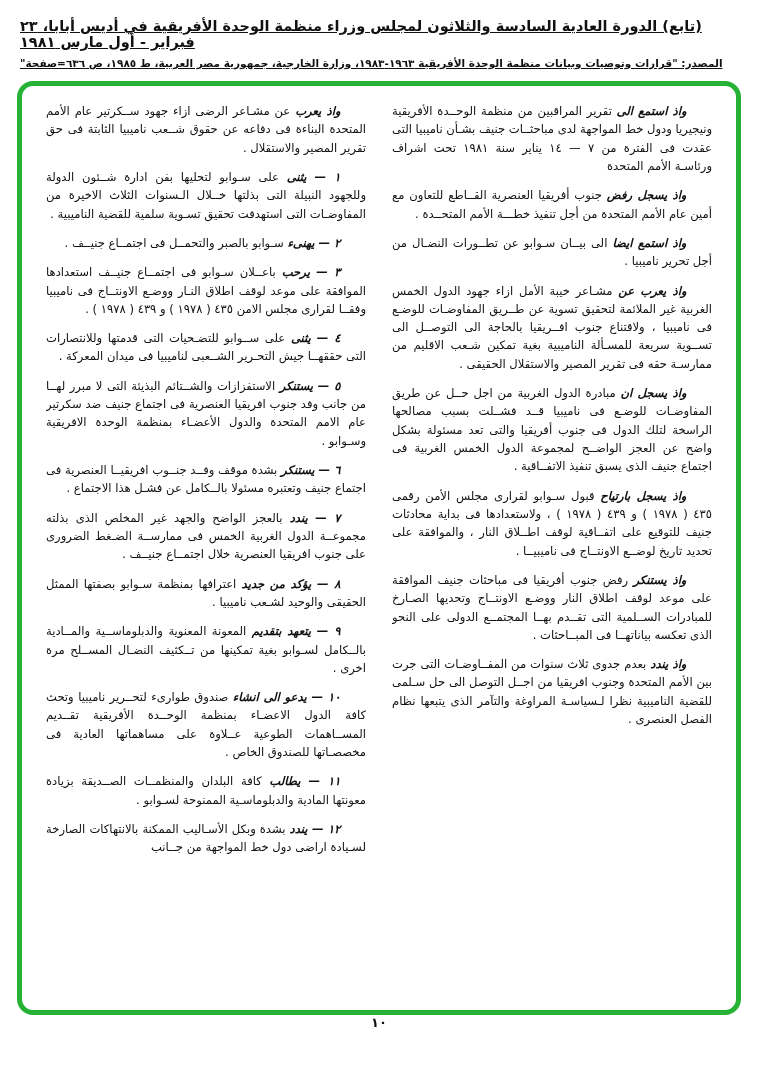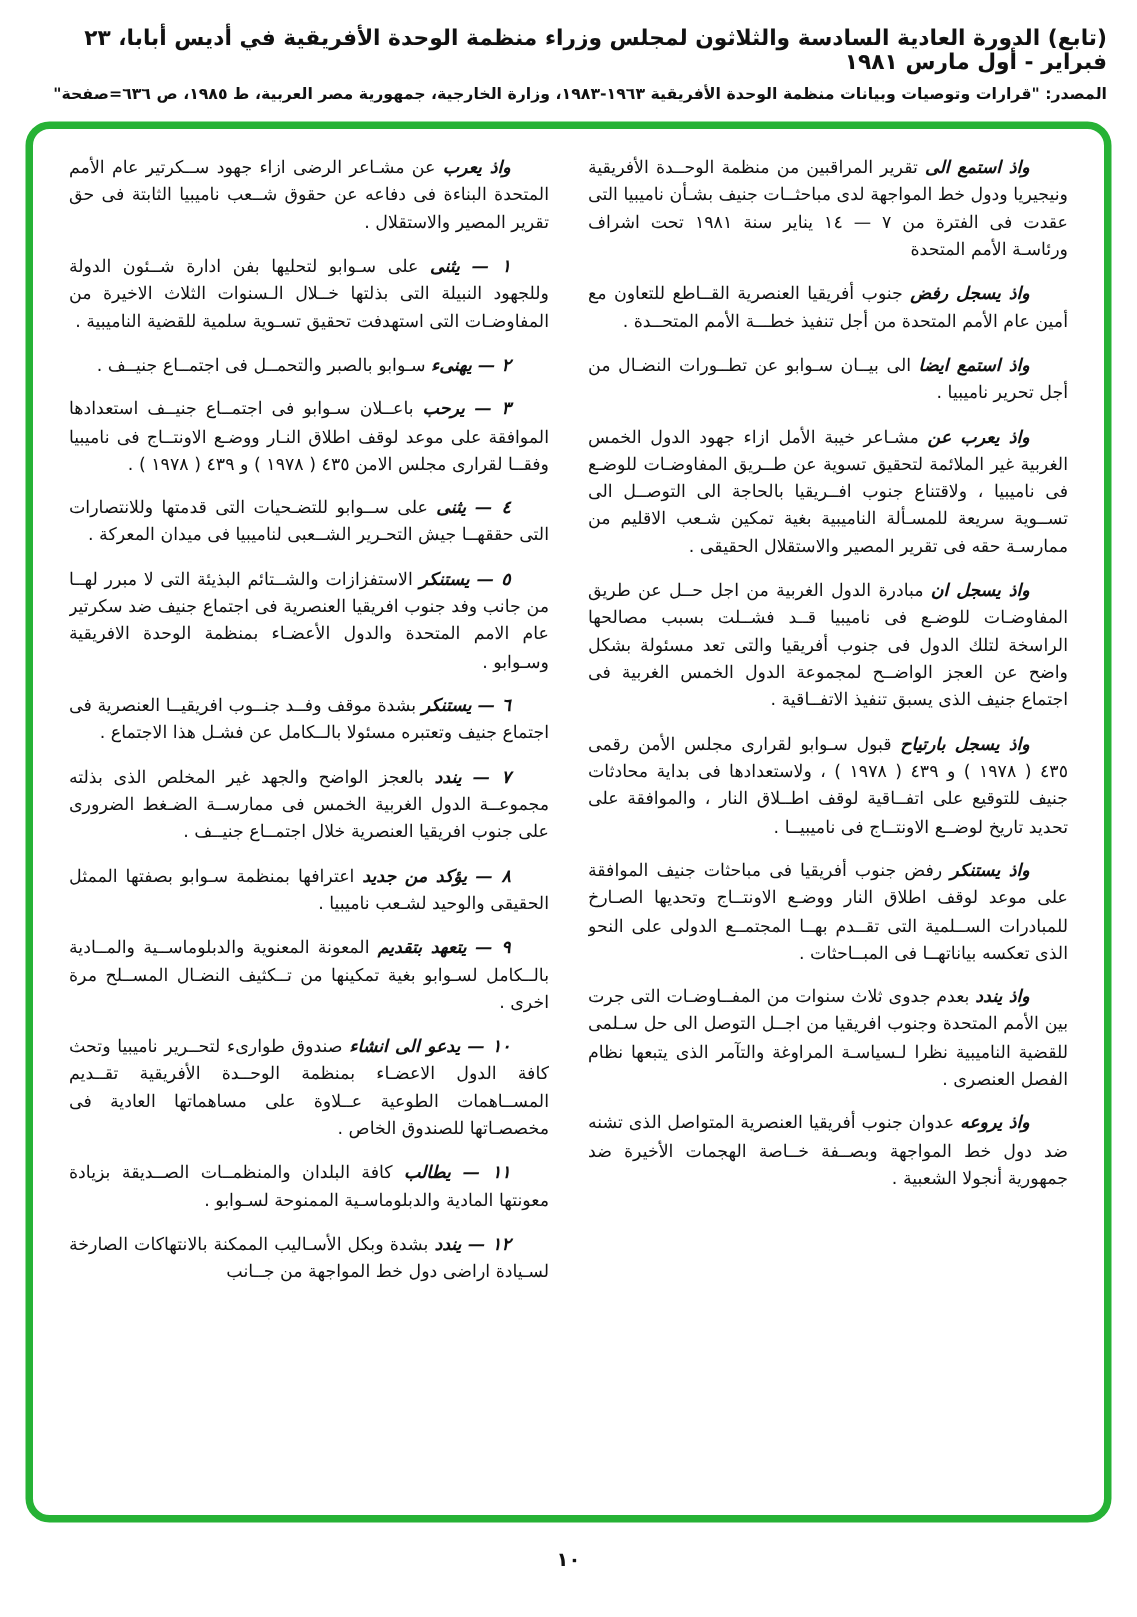--- a/index.html
+++ b/index.html
@@ -9,22 +9,23 @@
   }
   body {
     width: 758px;
     height: 1078px;
     font-family: "DejaVu Sans", sans-serif;
     color: #111;
     direction: rtl;
     overflow: hidden;
   }
   .header {
-    text-align: right;
+    text-align: left;
     padding: 18px 20px 0 20px;
+    text-decoration: underline;
   }
   .header .line1 {
     font-size: 14.5px;
     font-weight: bold;
     letter-spacing: 0px;
   }
   .header .line2 {
     font-size: 10.5px;
     font-weight: bold;
     margin-top: 7px;
@@ -57,21 +58,21 @@
     text-indent: 2.2em;
   }
   .lead {
     font-weight: bold;
     font-style: italic;
   }
   .pagenum {
     text-align: center;
     font-size: 13px;
     font-weight: bold;
-    margin-top: 18px;
+    margin-top: 0;
   }
 </style>
 </head>
 <body>
 
 <div class="header">
   <div class="line1">(تابع) الدورة العادية السادسة والثلاثون لمجلس وزراء منظمة الوحدة الأفريقية في أديس أبابا، ٢٣ فبراير - أول مارس ١٩٨١</div>
   <div class="line2">المصدر: "قرارات وتوصيات وبيانات منظمة الوحدة الأفريقية ١٩٦٣-١٩٨٣، وزارة الخارجية، جمهورية مصر العربية، ط ١٩٨٥، ص ٦٣٦=صفحة"</div>
 </div>
 
@@ -80,21 +81,20 @@
 
     <div class="col">
       <p><span class="lead">واذ استمع الى</span><span> تقرير المراقبين من منظمة الوحــدة الأفريقية ونيجيريا ودول خط المواجهة لدى مباحثــات جنيف بشـأن ناميبيا التى عقدت فى الفترة من ٧ — ١٤ يناير سنة ١٩٨١ تحت اشراف ورئاسـة الأمم المتحدة</span></p>
       <p><span class="lead">واذ يسجل رفض</span><span> جنوب أفريقيا العنصرية القــاطع للتعاون مع أمين عام الأمم المتحدة من أجل تنفيذ خطـــة الأمم المتحــدة .</span></p>
       <p><span class="lead">واذ استمع ايضا</span><span> الى بيــان سـوابو عن تطــورات النضـال من أجل تحرير ناميبيا .</span></p>
       <p><span class="lead">واذ يعرب عن</span><span> مشـاعر خيبة الأمل ازاء جهود الدول الخمس الغربية غير الملائمة لتحقيق تسوية عن طــريق المفاوضـات للوضـع فى ناميبيا ، ولاقتناع جنوب افــريقيا بالحاجة الى التوصــل الى تســوية سريعة للمسـألة الناميبية بغية تمكين شـعب الاقليم من ممارسـة حقه فى تقرير المصير والاستقلال الحقيقى .</span></p>
       <p><span class="lead">واذ يسجل ان</span><span> مبادرة الدول الغربية من اجل حــل عن طريق المفاوضـات للوضـع فى ناميبيا قــد فشــلت بسبب مصالحها الراسخة لتلك الدول فى جنوب أفريقيا والتى تعد مسئولة بشكل واضح عن العجز الواضــح لمجموعة الدول الخمس الغربية فى اجتماع جنيف الذى يسبق تنفيذ الاتفــاقية .</span></p>
       <p><span class="lead">واذ يسجل بارتياح</span><span> قبول سـوابو لقرارى مجلس الأمن رقمى ٤٣٥ ( ١٩٧٨ ) و ٤٣٩ ( ١٩٧٨ ) ، ولاستعدادها فى بداية محادثات جنيف للتوقيع على اتفــاقية لوقف اطــلاق النار ، والموافقة على تحديد تاريخ لوضــع الاونتــاج فى ناميبيــا .</span></p>
       <p><span class="lead">واذ يستنكر</span><span> رفض جنوب أفريقيا فى مباحثات جنيف الموافقة على موعد لوقف اطلاق النار ووضـع الاونتــاج وتحديها الصـارخ للمبادرات الســلمية التى تقــدم بهــا المجتمــع الدولى على النحو الذى تعكسه بياناتهــا فى المبــاحثات .</span></p>
       <p><span class="lead">واذ يندد</span><span> بعدم جدوى ثلاث سنوات من المفــاوضـات التى جرت بين الأمم المتحدة وجنوب افريقيا من اجــل التوصل الى حل سـلمى للقضية الناميبية نظرا لـسياسـة المراوغة والتآمر الذى يتبعها نظام الفصل العنصرى .</span></p>
-      <p><span class="lead">واذ يروعه</span><span> عدوان جنوب أفريقيا العنصرية المتواصل الذى تشنه ضد دول خط المواجهة وبصــفة خــاصة الهجمات الأخيرة ضد جمهورية أنجولا الشعبية .</span></p>
     </div>
 
     <div class="col">
       <p><span class="lead">واذ يعرب</span><span> عن مشـاعر الرضى ازاء جهود ســكرتير عام الأمم المتحدة البناءة فى دفاعه عن حقوق شــعب ناميبيا الثابتة فى حق تقرير المصير والاستقلال .</span></p>
       <p><span class="lead">١ — يثنى</span><span> على سـوابو لتحليها بفن ادارة شــئون الدولة وللجهود النبيلة التى بذلتها خــلال الـسنوات الثلاث الاخيرة من المفاوضـات التى استهدفت تحقيق تسـوية سلمية للقضية الناميبية .</span></p>
       <p><span class="lead">٢ — يهنىء</span><span> سـوابو بالصبر والتحمــل فى اجتمــاع جنيــف .</span></p>
       <p><span class="lead">٣ — يرحب</span><span> باعــلان سـوابو فى اجتمــاع جنيــف استعدادها الموافقة على موعد لوقف اطلاق النـار ووضـع الاونتــاج فى ناميبيا وفقــا لقرارى مجلس الامن ٤٣٥ ( ١٩٧٨ ) و ٤٣٩ ( ١٩٧٨ ) .</span></p>
       <p><span class="lead">٤ — يثنى</span><span> على ســوابو للتضـحيات التى قدمتها وللانتصارات التى حققهــا جيش التحـرير الشــعبى لناميبيا فى ميدان المعركة .</span></p>
       <p><span class="lead">٥ — يستنكر</span><span> الاستفزازات والشــتائم البذيئة التى لا مبرر لهــا من جانب وفد جنوب افريقيا العنصرية فى اجتماع جنيف ضد سكرتير عام الامم المتحدة والدول الأعضـاء بمنظمة الوحدة الافريقية وسـوابو .</span></p>
       <p><span class="lead">٦ — يستنكر</span><span> بشدة موقف وفــد جنــوب افريقيــا العنصرية فى اجتماع جنيف وتعتبره مسئولا بالــكامل عن فشـل هذا الاجتماع .</span></p>

